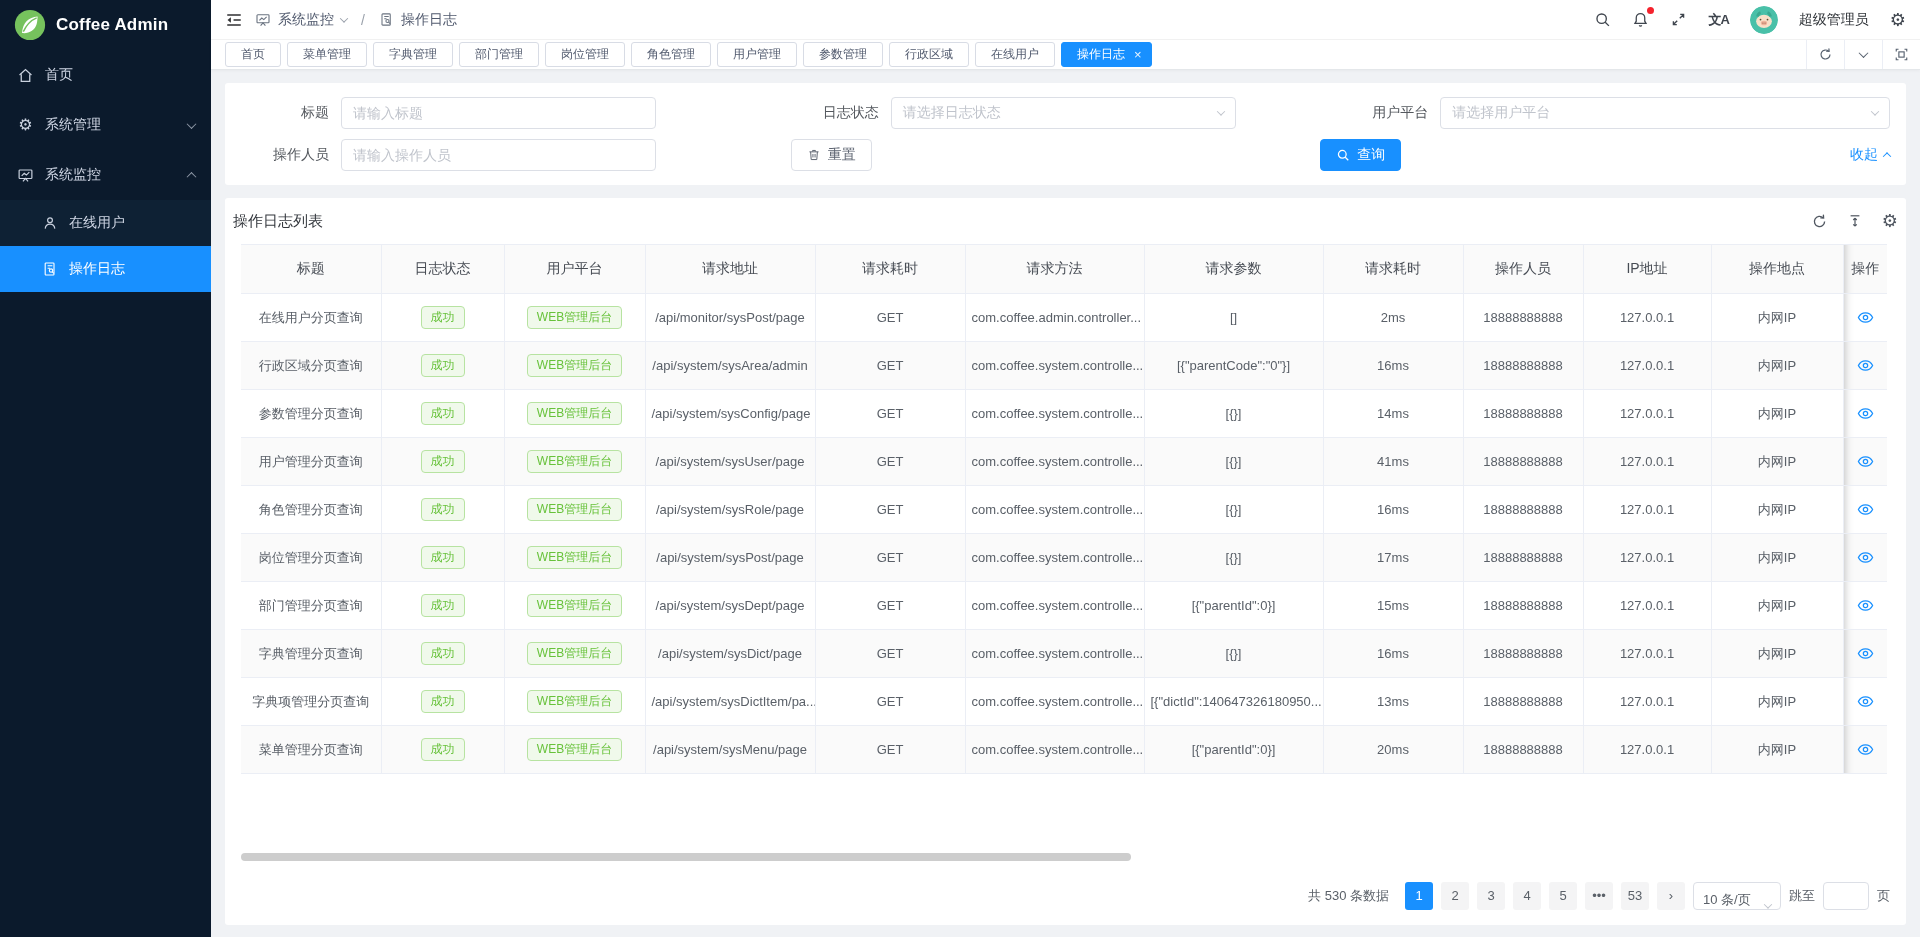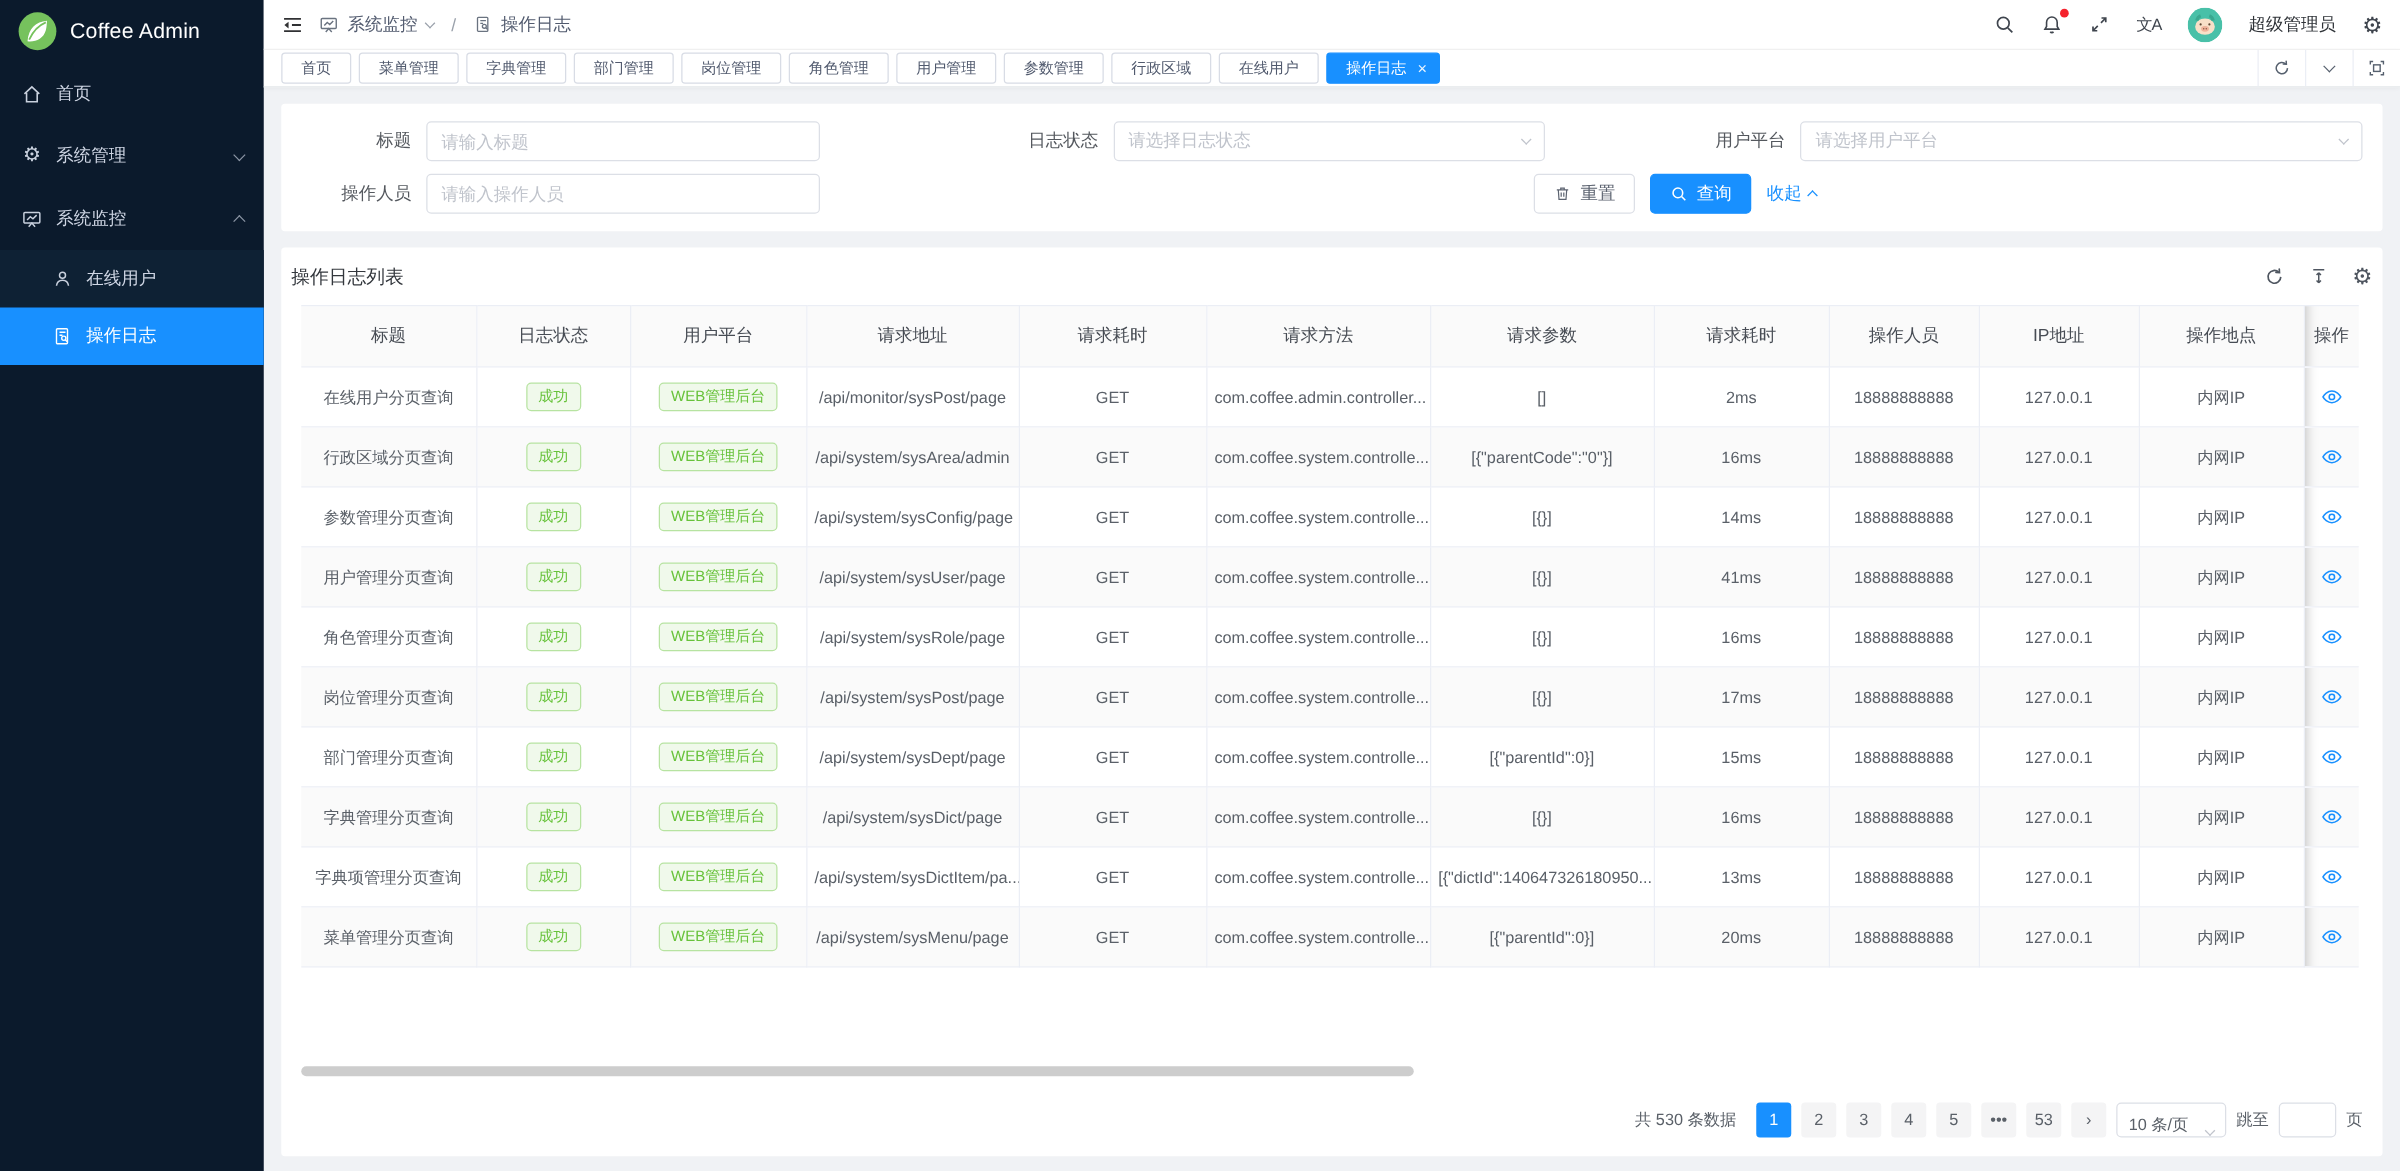--- a/index.html
+++ b/index.html
@@ -3,41 +3,41 @@
 <meta charset="utf-8">
 <style>
   *{box-sizing:border-box;margin:0;padding:0}
   html,body{width:1920px;height:937px;overflow:hidden}
   body{font-family:"Liberation Sans","DejaVu Sans",sans-serif;font-size:14px;color:#303133;background:#f0f2f5}
   .app{display:flex;width:1920px;height:937px}
 
   
   .sidebar{flex:0 0 211px;background:#0b1a2c;color:#cfd6e4;display:flex;flex-direction:column}
   .logo{height:50px;display:flex;align-items:center;gap:10px;padding:0 14px}
-  .logo-text{color:#fff;font-weight:normal;font-size:17px;letter-spacing:.2px}
+  .logo-text{color:#fff;font-weight:bold;font-size:17px;letter-spacing:.2px}
   .menu-item{height:50px;display:flex;align-items:center;gap:10px;padding:0 16px;font-size:14px;cursor:pointer}
   .mi-icon{width:19px;display:flex;justify-content:center;color:#c9d1de}
   .chev-wrap{margin-left:auto;color:#8d97a6;display:flex}
   .submenu{background:#0e2134}
   .submenu .menu-item{height:46px;padding-left:40px}
   .menu-item.active{background:#1890ff;color:#fff}
   .menu-item.active .mi-icon{color:#fff}
   .gear-glyph{font-size:16px;line-height:1}
 
   
   .main{flex:1;display:flex;flex-direction:column;min-width:0}
   .topbar{height:40px;background:#fff;display:flex;align-items:center;padding:0 14px;border-bottom:1px solid #f2f2f2}
   .topbar-left{display:flex;align-items:center;gap:12px;color:#515a6e}
   .crumb{display:flex;align-items:center;gap:7px}
   .crumb-sep{color:#9aa1ab;margin:0 2px}
   .icon{display:inline-flex;align-items:center;justify-content:center}
   .topbar-right{margin-left:auto;display:flex;align-items:center;gap:21px;color:#3f454e}
   .bell-wrap{position:relative;display:flex}
   .red-dot{position:absolute;top:-4px;right:-5px;width:7px;height:7px;border-radius:50%;background:#f5222d}
-  .translate{font-size:13px;font-weight:normal;letter-spacing:-1px}
+  .translate{font-size:13px;font-weight:bold;letter-spacing:-1px}
   .avatar{width:28px;height:28px;border-radius:50%;overflow:hidden;display:flex}
   .username{font-size:14px;color:#2f3338}
 
   
   .tabbar{height:30px;background:#fff;border-bottom:1px solid #e4e7ea;display:flex;align-items:center;padding-left:14px;box-shadow:0 1px 3px rgba(0,0,0,.04)}
   .tabs{display:flex;gap:6px;flex:1;align-items:center}
   .tab{height:25px;display:inline-flex;align-items:center;padding:0 15px;border:1px solid #d8dce5;border-radius:3px;font-size:12px;color:#515a6e;background:#fff;cursor:pointer;white-space:nowrap}
   .tab.active{background:#1890ff;border-color:#1890ff;color:#fff;padding-right:9px}
   .tab-close{margin-left:9px;font-size:13px;line-height:1;opacity:.9}
   .tab-controls{display:flex;align-self:stretch}
@@ -51,21 +51,21 @@
   .filter-grid{display:grid;grid-template-columns:1fr 1fr 1fr;row-gap:10px}
   .field{display:flex;align-items:center;min-width:0}
   .f-label{width:100px;text-align:right;padding-right:12px;color:#54585e;flex:0 0 auto}
   .control{height:32px;border:1px solid #dcdfe6;border-radius:4px;background:#fff;font-size:14px}
   input.text-control{width:315px;padding:0 11px;color:#303133;outline:none}
   input.text-control::placeholder{color:#c0c4cc}
   .select{display:flex;align-items:center;justify-content:space-between;padding:12px 11px;cursor:pointer}
   .select .ph{color:#c0c4cc}
   .select.w2{width:345px}
   .select.w3{flex:1}
-  .actions{grid-column:2/4;display:flex;align-items:center;justify-content:center;gap:12px}
+  .actions{grid-column:2/4;display:flex;align-items:center;justify-content:space-between;gap:0}
   .btn{height:32px;border-radius:4px;display:inline-flex;align-items:center;gap:7px;padding:0 15px;font-size:14px;cursor:pointer;border:1px solid #dcdfe6;background:#fff;color:#5c6370}
   .btn-primary{background:#1890ff;border-color:#1890ff;color:#fff}
   .link-collapse{color:#1890ff;display:inline-flex;align-items:center;gap:6px;cursor:pointer}
 
   .chev{display:inline-block;width:7px;height:7px;border-right:1.4px solid currentColor;border-bottom:1.4px solid currentColor;transform:rotate(45deg) translate(-1px,-1px)}
   .chev.up{transform:rotate(-135deg) translate(-1px,-1px)}
   .chev.sm{width:6px;height:6px}
 
   
   .table-card{flex:1;display:flex;flex-direction:column;min-height:0}

